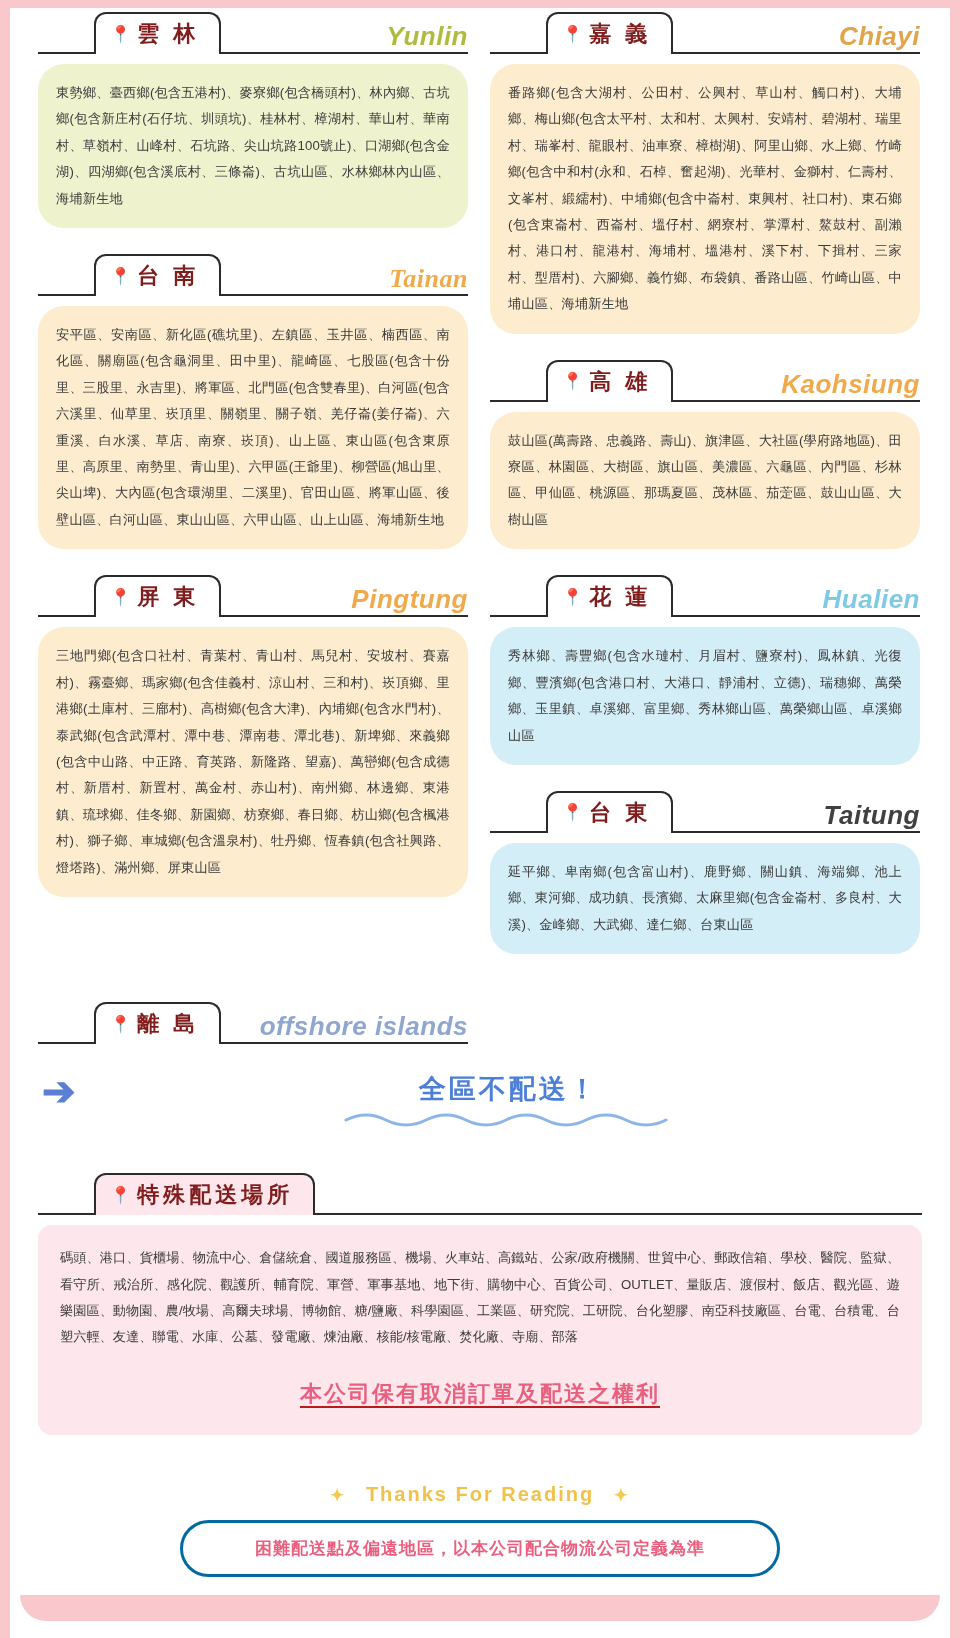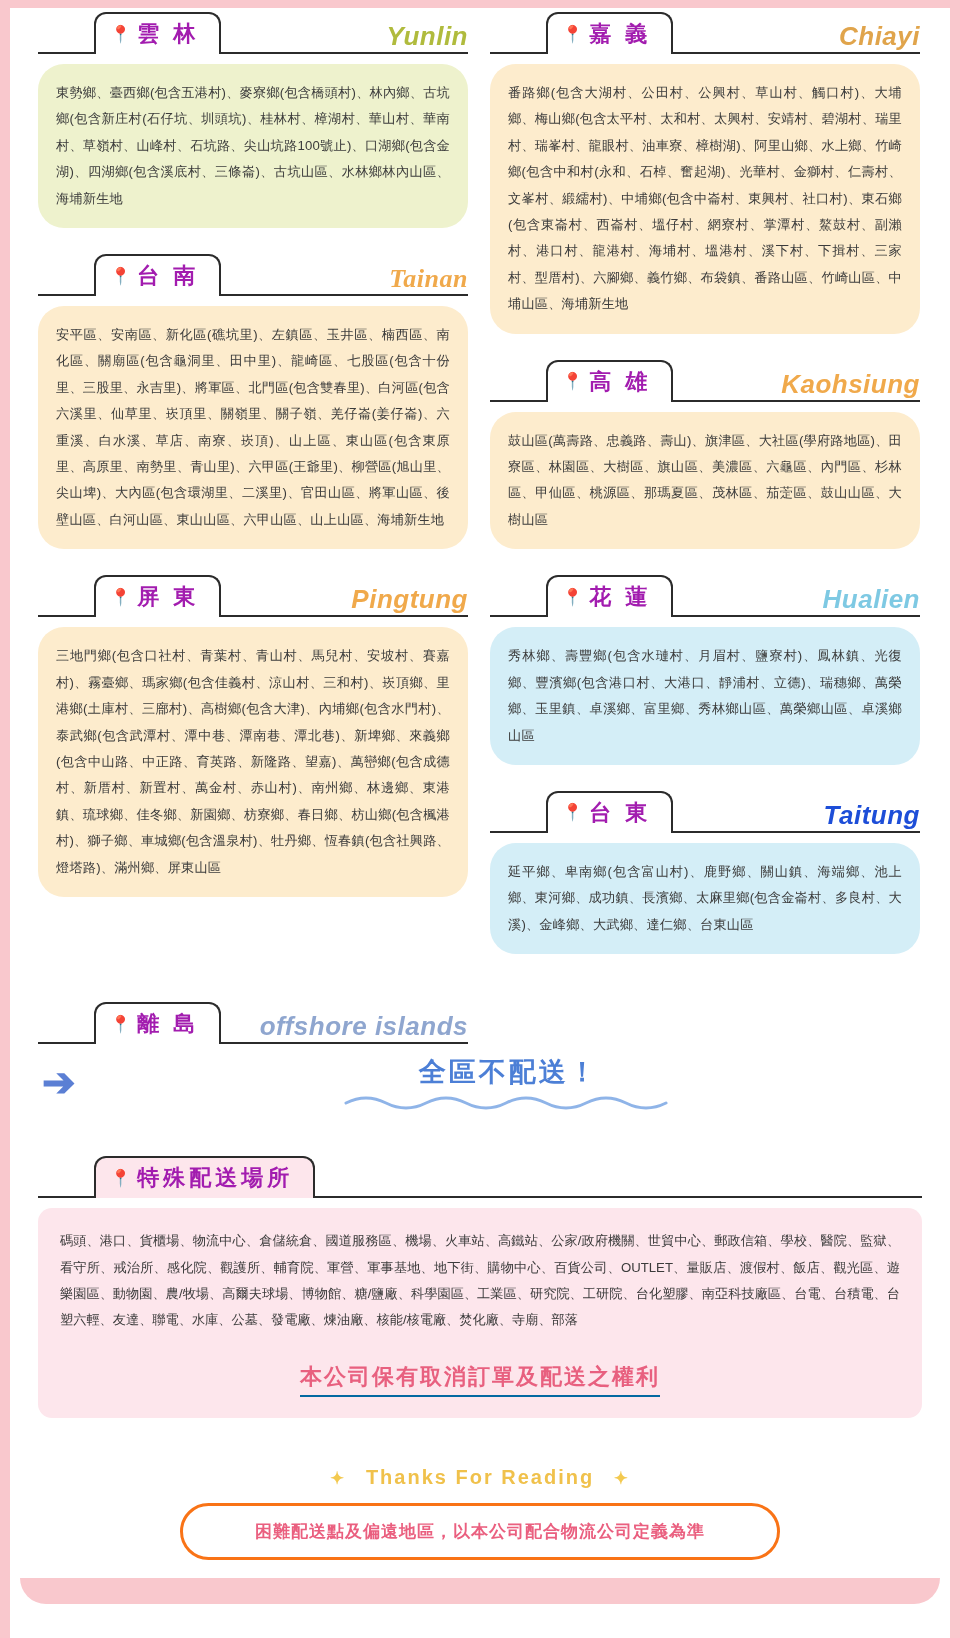--- a/index.html
+++ b/index.html
@@ -57,21 +57,21 @@
     margin-left: 56px;
     background: #fff;
     position: relative;
     bottom: -2px;
   }
   .tab .pin { font-size: 17px; line-height: 1; }
   .tab .zh {
     font-size: 22px;
     font-weight: bold;
     letter-spacing: 4px;
-    color: #a21caf;
+    color: #7f1d1d;
   }
   .en {
     font-size: 26px;
     font-style: italic;
     font-weight: bold;
     letter-spacing: 0.5px;
   }
   .body {
     border-radius: 26px;
     padding: 16px 18px;
@@ -101,21 +101,21 @@
 
   .t-kaohsiung .pin { color: #f0a94b; }
   .t-kaohsiung .en { color: #f0a94b; margin-left: 20px; }
   .t-kaohsiung .body { background: #fdeccd; }
 
   .t-hualien .pin { color: #6fc7e0; }
   .t-hualien .en { color: #7ec9e3; }
   .t-hualien .body { background: #d4eef7; }
 
   .t-taitung .pin { color: #6fc7e0; }
-  .t-taitung .en { color: #1d4ed8; }
+  .t-taitung .en { color: #404040; }
   .t-taitung .body { background: #d4eef7; }
 
   .t-offshore .pin { color: #9aaed8; }
   .t-offshore .en { color: #8fa6cf; }
   .t-offshore .body { background: #e4ecf8; }
 
   .t-special .pin { color: #f0899f; }
   .t-special .tab { background:#fde6ec; }
 
   
@@ -134,20 +134,21 @@
   }
   .no-deliver {
     text-align: center;
     flex: 1;
   }
   .no-deliver .txt {
     font-size: 27px;
     font-weight: bold;
     letter-spacing: 3px;
     color: #4c7fd6;
+    margin-top: 17px;
   }
   .wave { display:block; margin: 4px auto 0; }
 
   
   .special-wrap { padding: 22px 18px 0 18px; }
   .sec-head.wide { }
   .special-body {
     background: #fde6ec;
     border-radius: 14px;
     padding: 20px 22px 26px 22px;
@@ -162,38 +163,37 @@
   .notice {
     margin-top: 28px;
     text-align: center;
     font-size: 22px;
     font-weight: bold;
     letter-spacing: 2px;
     color: #e8607f;
   }
   .notice u {
     text-decoration: none;
-    border-bottom: 2px solid #0369a1;
-    padding-bottom: 6px;
+    border-bottom: 2px solid #b91c1c;
   }
 
   
   .thanks {
     margin-top: 48px;
     text-align: center;
     color: #f0c14b;
     font-size: 20px;
     font-weight: bold;
     letter-spacing: 2px;
   }
   .thanks .sp { color: #f3c94f; margin: 0 12px; font-size: 17px; }
   .footer-pill {
     margin: 14px auto 0;
     width: 600px;
-    border: 3px solid #f97316;
+    border: 3px solid #0369a1;
     border-radius: 32px;
     background: #fff;
     text-align: center;
     padding: 14px 10px;
     font-size: 17px;
     font-weight: bold;
     letter-spacing: 1px;
     color: #ea5f7f;
   }
   .bottom-bar {

